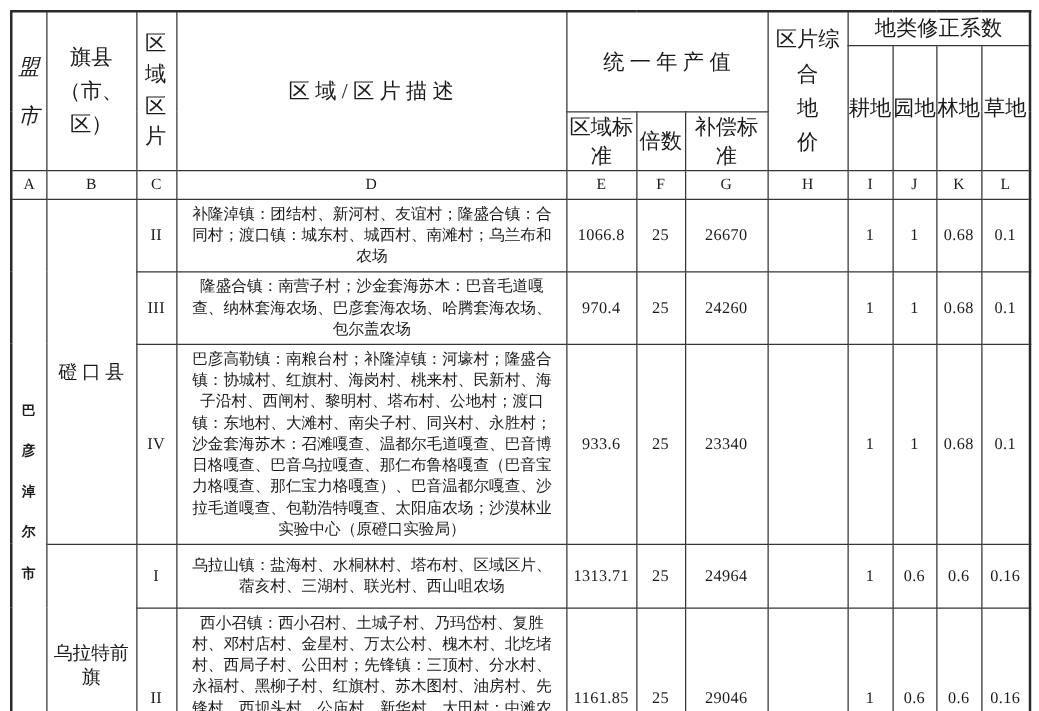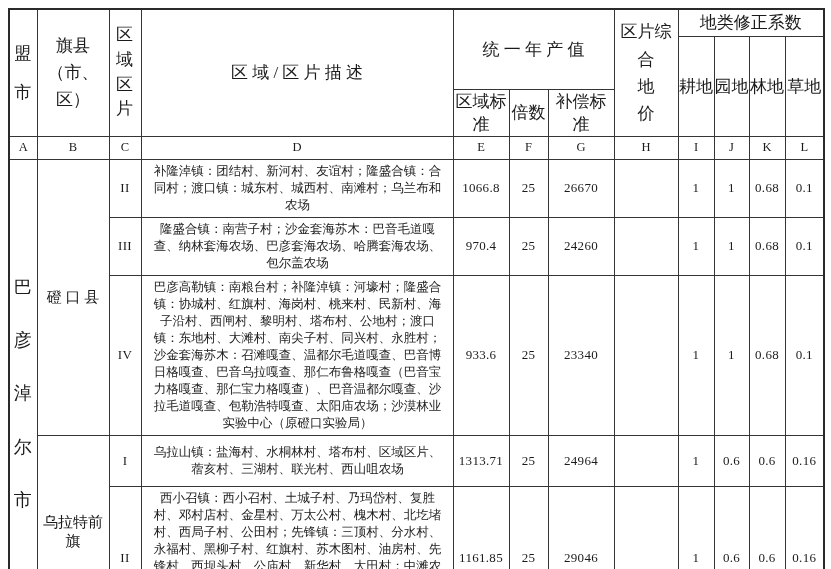--- a/index.html
+++ b/index.html
@@ -33,23 +33,23 @@
     vertical-align:middle;
   }
   td.num{font-size:13px;letter-spacing:0.3px;}
   .preline{white-space:pre-line;line-height:1.6;margin-top:20px;}
   .vstack{
     width:1.05em;
     margin:0 auto;
     word-break:break-all;
     text-align:left;
   }
-  .league .vstack{line-height:2.95;font-size:18px;}
+  .league .vstack{line-height:2.95;font-size:11px;font-weight:bold;}
   .zone-head .vstack{line-height:1.45;}
-  .meng .vstack{line-height:2.3;}
+  .meng .vstack{line-height:2.3;font-style:italic;}
   td.county{font-size:15px;margin-top:15px;}
   td.letter{font-size:12.5px;font-family:"Liberation Serif","DejaVu Serif",serif;}
   td.hdr{font-size:17px;}
 </style>
 </head>
 <body>
 
 <table class="doc">
   <colgroup>
     <col style="width:28px">

